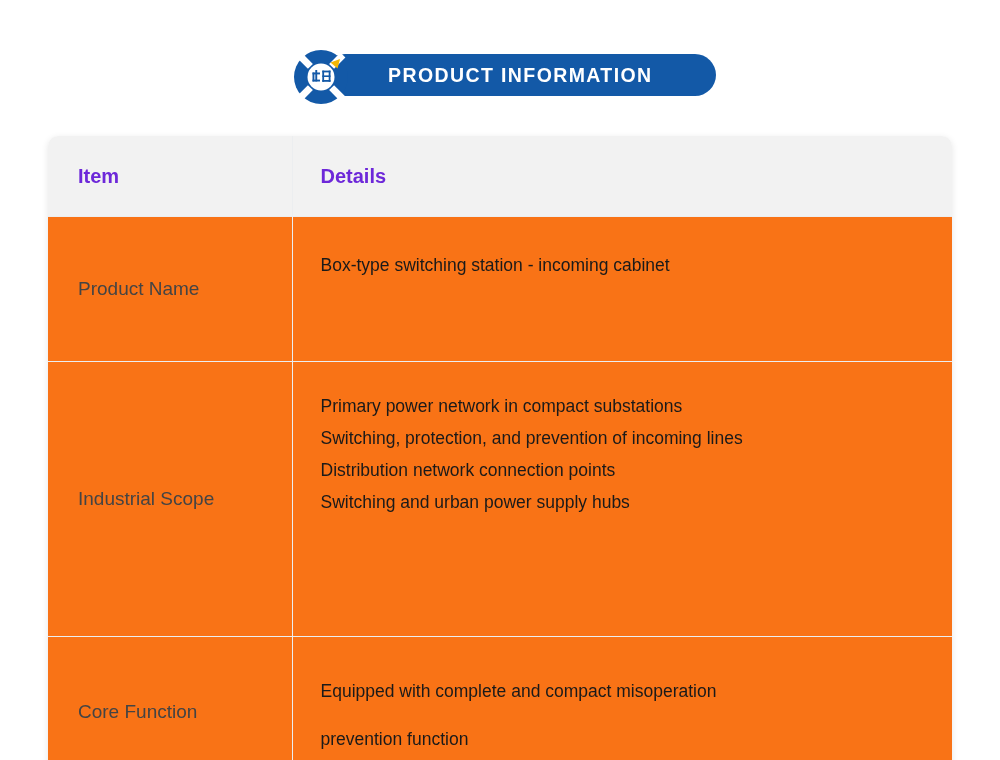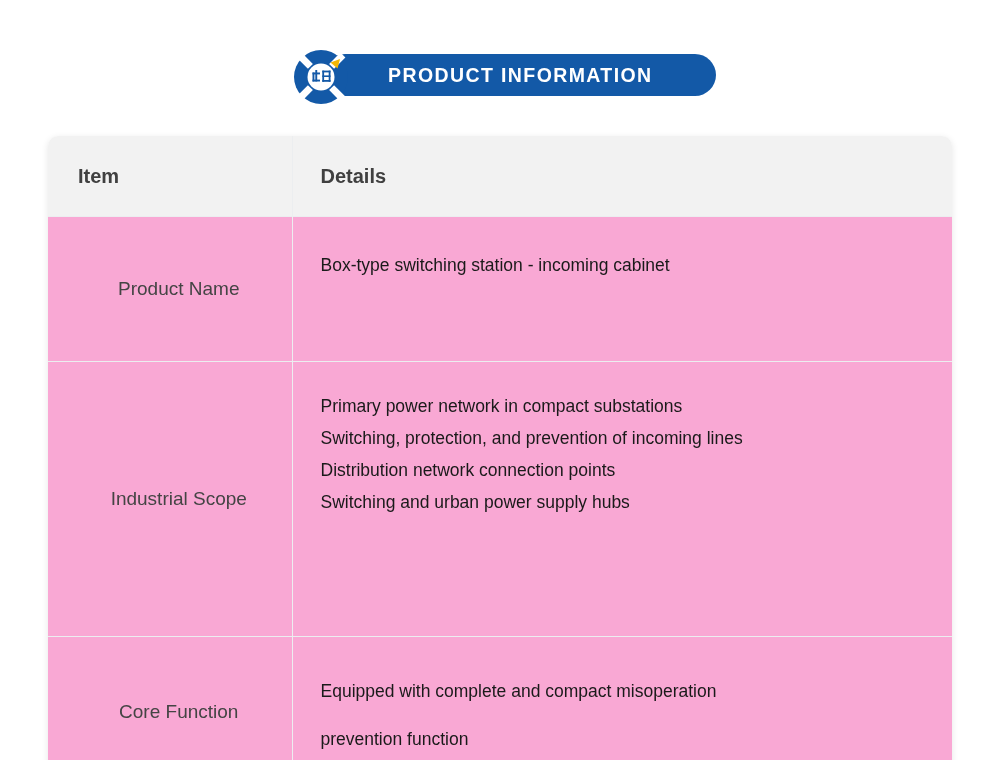--- a/index.html
+++ b/index.html
@@ -80,42 +80,41 @@
     table-layout: fixed;
   }
   .prod-table col.c-item { width: 244px; }
   .prod-table col.c-details { width: auto; }
 
   .prod-table thead th {
     background: #f2f2f2;
     text-align: left;
     font-size: 20px;
     font-weight: bold;
-    color: #404040;
+    color: #6d28d9;
     padding: 0;
     height: 80px;
     vertical-align: middle;
     border-bottom: 1px solid #eceef0;
   }
   .prod-table thead th .th-pad { padding-left: 30px; }
   .prod-table thead th.th-details { border-left: 1px solid #eceef0; }
   .prod-table thead th.th-details .th-pad { padding-left: 28px; }
 
   .prod-table tbody td {
     border-top: 1px solid #eceef0;
     padding: 0;
-    background: #f9a8d4;
+    background: #f97316;
   }
   .prod-table tbody td.cell-item {
     vertical-align: middle;
     font-size: 19px;
     color: #444444;
     padding-left: 30px;
     padding-right: 12px;
-    text-align: center;
   }
   .prod-table tbody td.cell-details {
     border-left: 1px solid #eceef0;
     vertical-align: top;
     font-size: 17.5px;
     color: #1a1a1a;
     padding-left: 28px;
     padding-right: 24px;
   }
 

